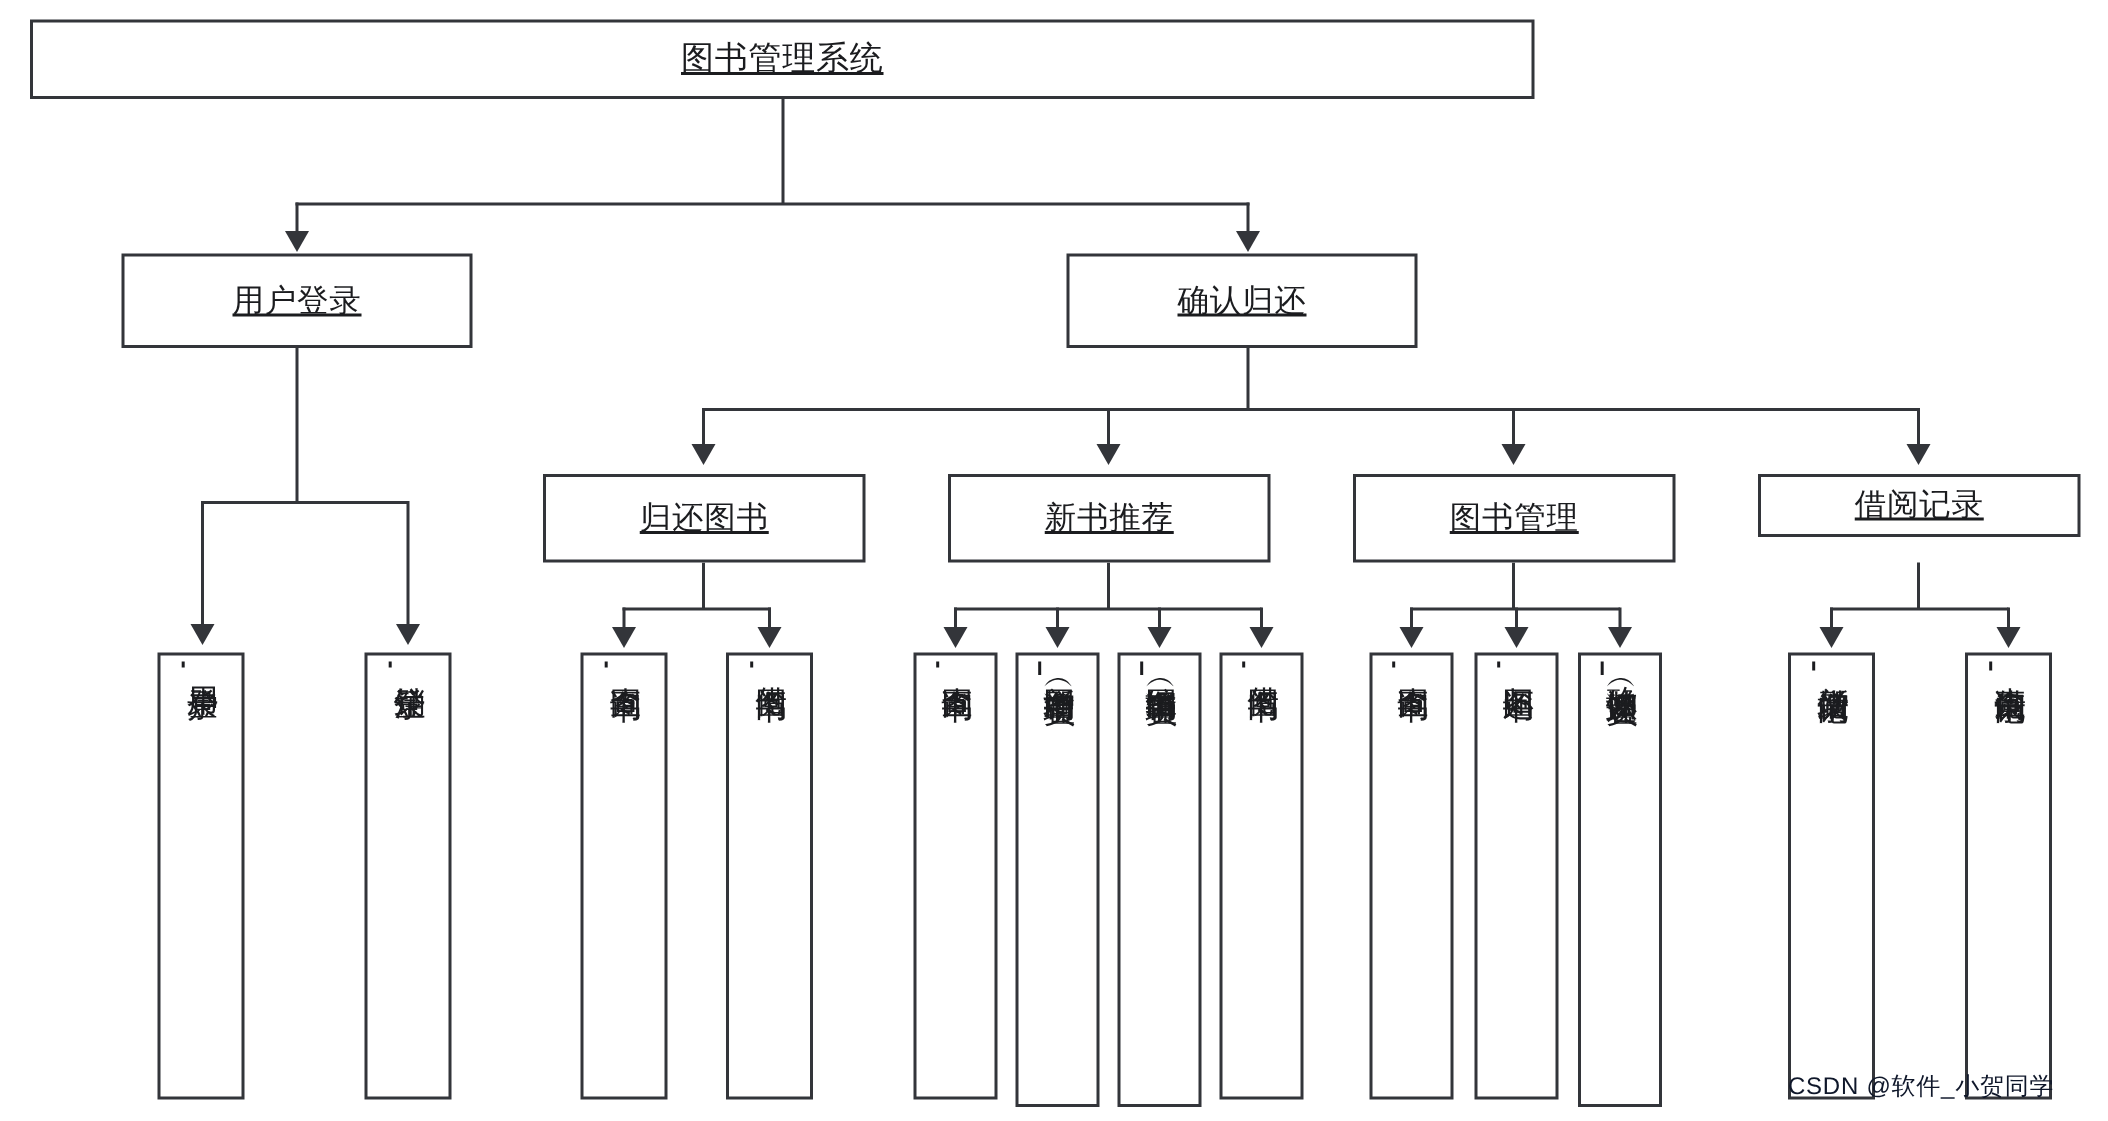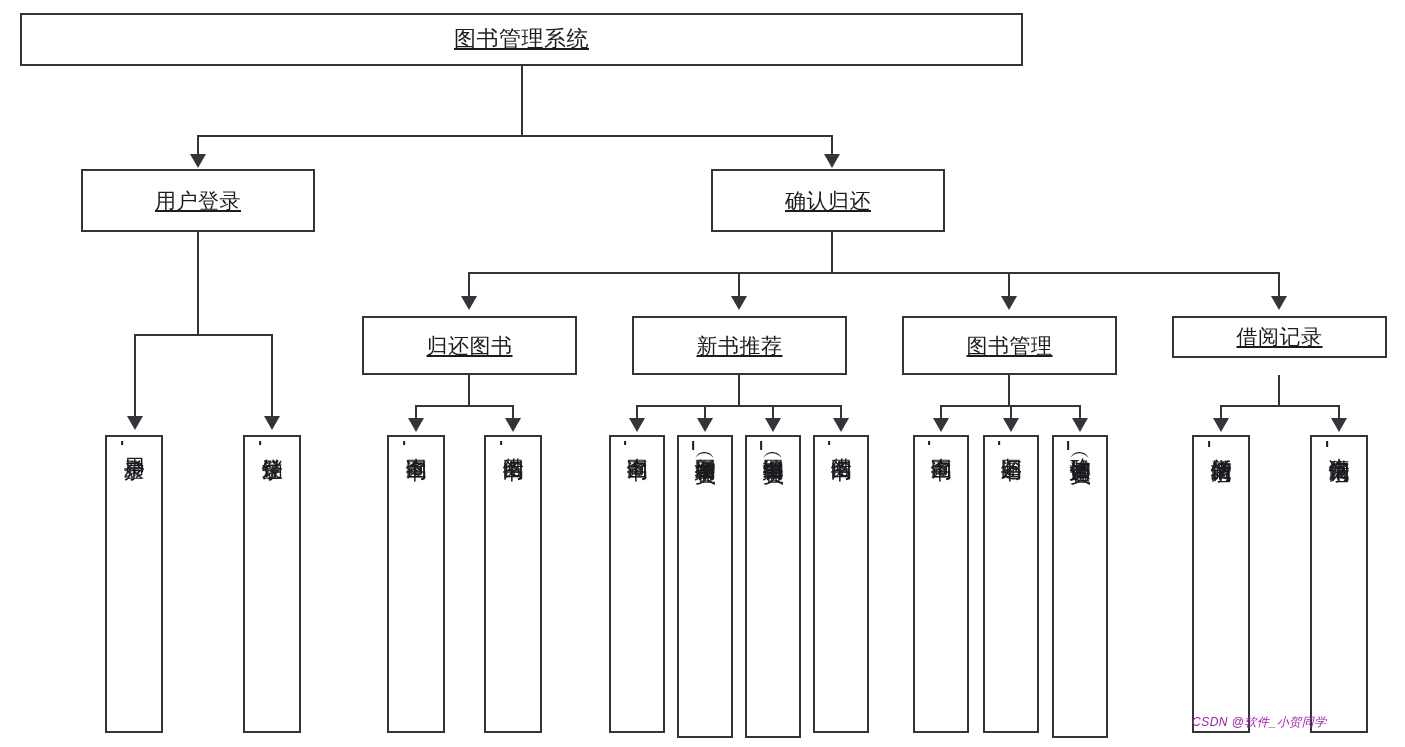--- a/index.html
+++ b/index.html
@@ -73,26 +73,25 @@
     width: 0;
     height: 0;
     border-left: 8px solid transparent;
     border-right: 8px solid transparent;
     border-top: 14px solid #33353a;
     z-index: 2;
   }
   
   .watermark {
     position: absolute;
-    color: #a21caf;
-    font-size: 12px;
+    color: #0f172a;
+    font-size: 16px;
     white-space: nowrap;
     z-index: 5;
     letter-spacing: 0.5px;
-    font-style: italic;
   }
 </style>
 </head>
 <body>
 
 <div id="canvas">
 
   <div class="edge-v" style="left:521px; top:66px; height:70px;"></div>
   <div class="edge-h" style="left:197px; top:135px; width:636px;"></div>
   <div class="edge-v" style="left:197px; top:135px; height:20px;"></div>

